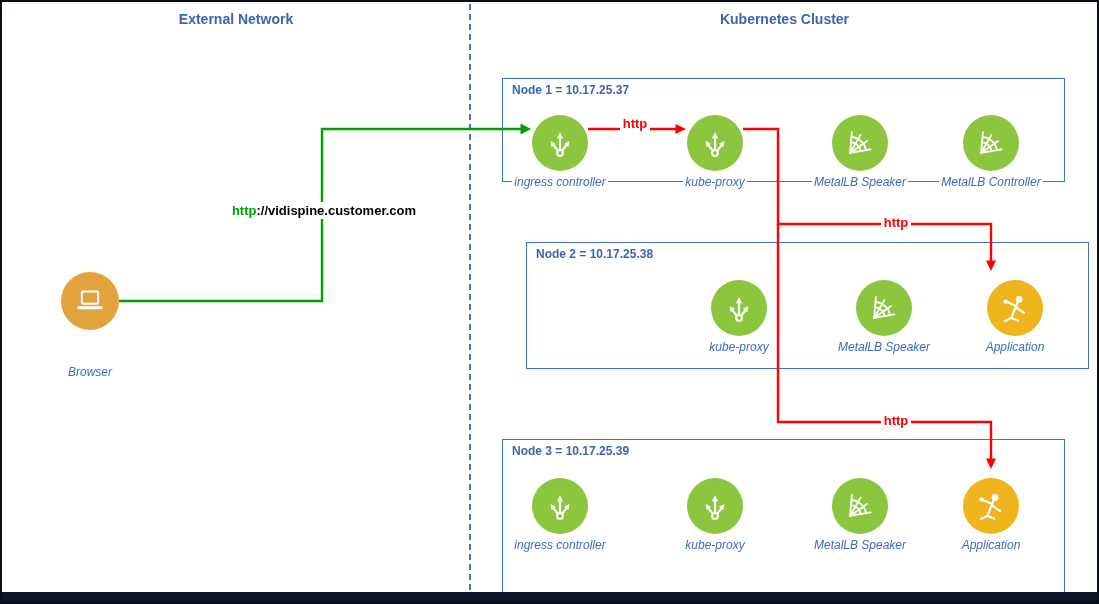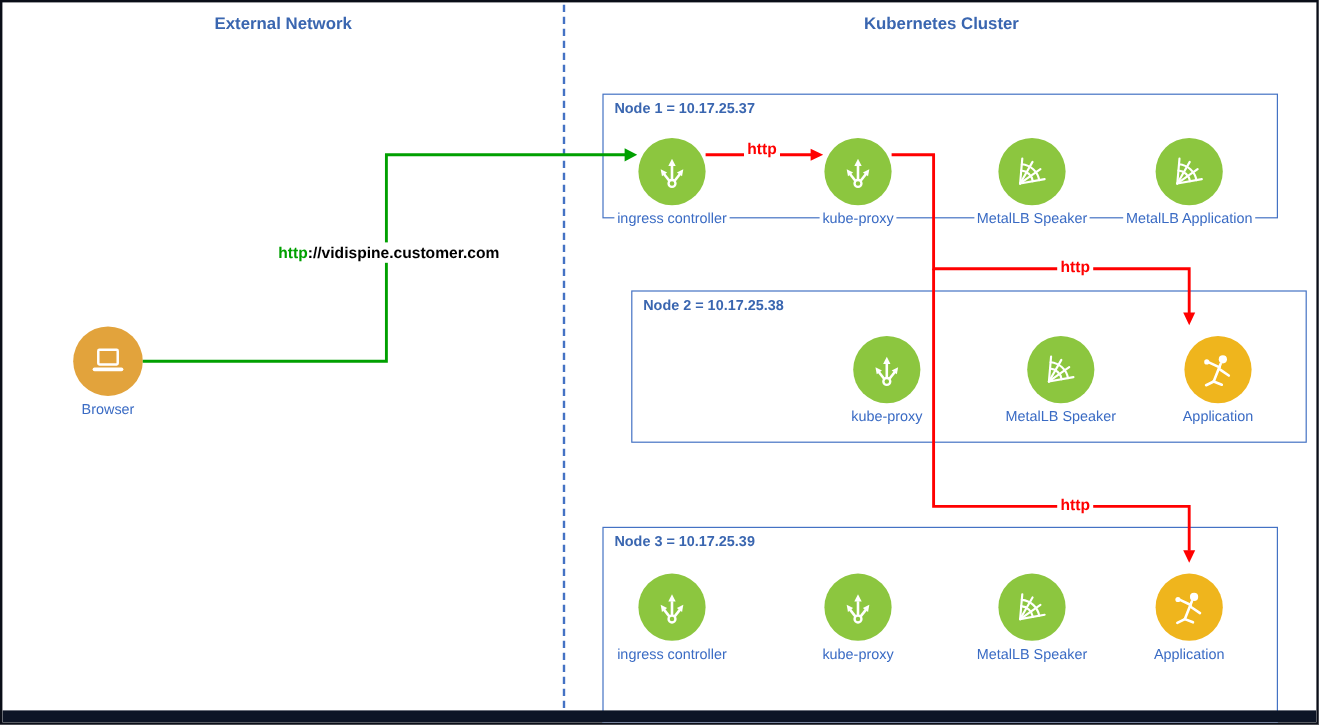--- a/index.html
+++ b/index.html
@@ -47,24 +47,24 @@
     display:flex;align-items:center;justify-content:center;
     flex:0 0 auto;
   }
   .circle.green{background:var(--green-icon-bg,#8CC63F);}
   .circle.gold{background:var(--gold-icon-bg,#EFB51D);}
   .circle.orange{background:var(--browser-icon-bg,#E2A33C);}
   .icon-label{
     font-size:12px;
     color:var(--label-text,#3A6BC4);
     background:#fff;padding:0 2px;margin-top:5px;
-    white-space:nowrap;line-height:1.15;
+    white-space:nowrap;line-height:1.15;font-style:italic;
   }
   .browser-cell{position:absolute;left:28px;top:270px;width:120px;
-    display:flex;flex-direction:column;align-items:center;}
+    display:flex;flex-direction:column;align-items:center;gap:31px;}
   .browser-cell .circle{width:58px;height:58px;}
   .arrows{position:absolute;left:0;top:0;z-index:5;pointer-events:none;}
   .edge-label{
     position:absolute;z-index:6;text-align:center;
     font-size:13px;font-weight:bold;line-height:1.1;
   }
   .edge-label .bg{background:#ffffff;padding:1px 3px;}
   .http-label{color:var(--red-arrow,#FF0000);width:50px;margin-top:12px;}
   .https-label{width:234px;color:#000000;}
   .https-label .scheme{color:var(--green-arrow,#00A000);}
@@ -157,21 +157,21 @@
           </svg>
       </div>
       <span class="icon-label">MetalLB Speaker</span>
     </div>
     <div class="cell" style="left:428px;top:36px;">
       <div class="circle green">
         <svg width="36" height="36" viewBox="0 0 40 40">
             <use href="#sym-web"></use>
           </svg>
       </div>
-      <span class="icon-label">MetalLB Application</span>
+      <span class="icon-label">MetalLB Controller</span>
     </div>
   </div>
 
   <div class="node-box n2">
     <div class="node-title">Node 2 = 10.17.25.38</div>
     <div class="cell" style="left:152px;top:37px;">
       <div class="circle green">
         <svg width="36" height="36" viewBox="0 0 40 40">
             <use href="#sym-route"></use>
           </svg>

